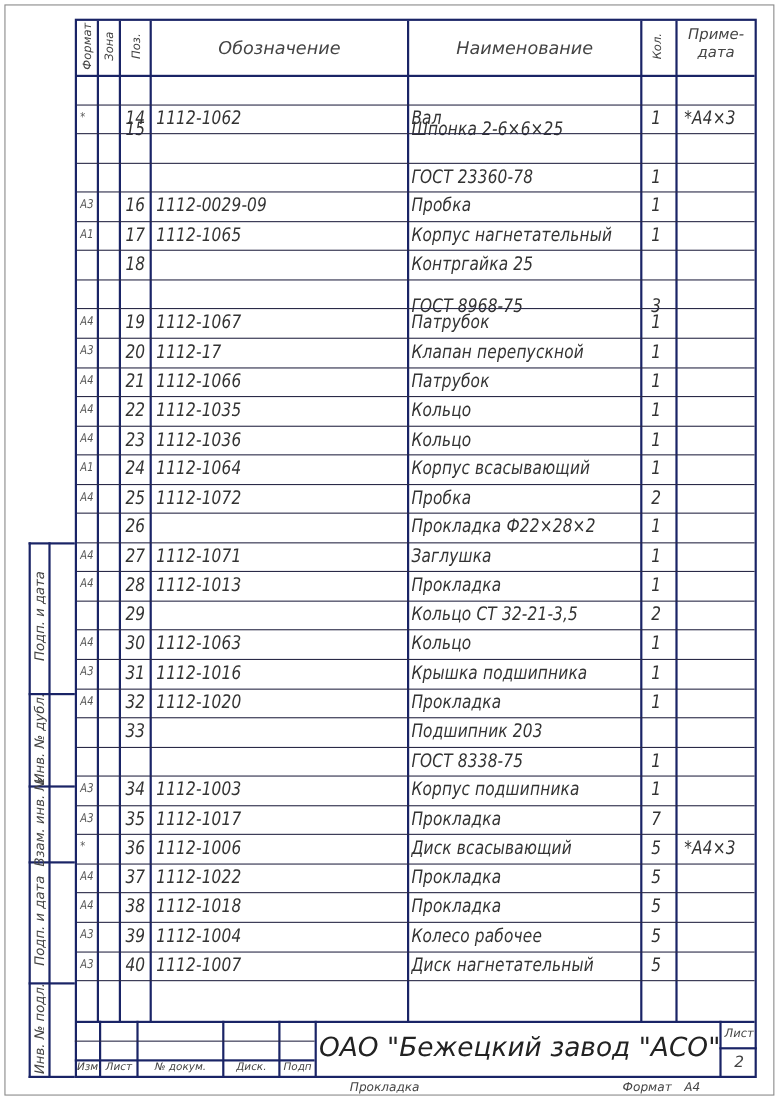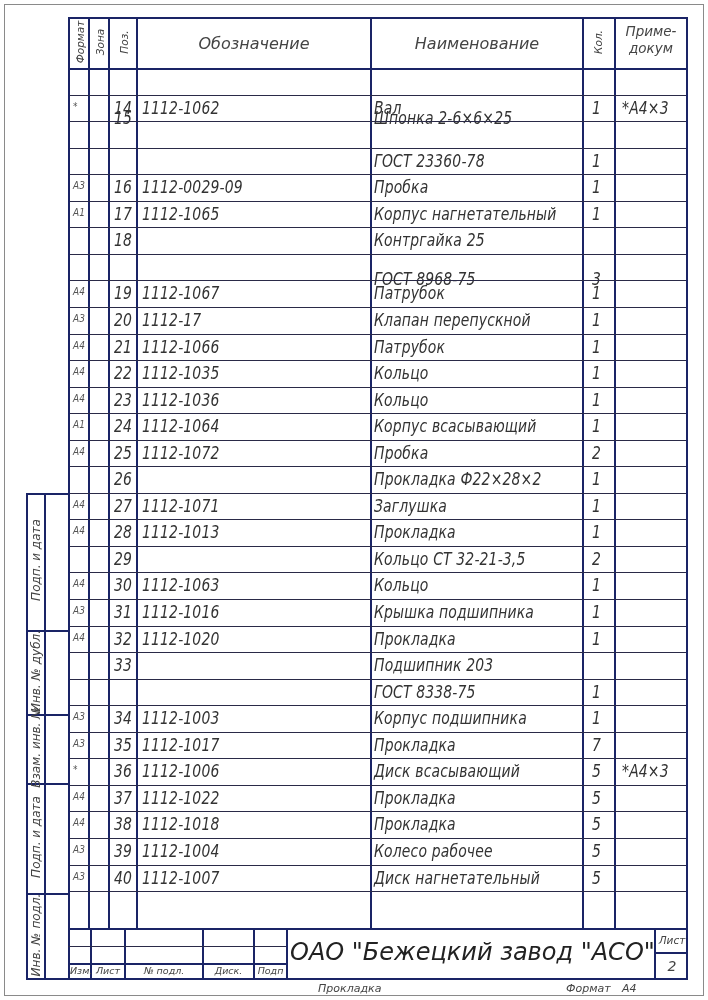--- a/index.html
+++ b/index.html
@@ -41,21 +41,21 @@
   <div class="vl" style="left:544px; height:911px;"></div>
 
   <div class="vert" style="left:-14px; top:17px; width:48px; font-size:10.5px;">Формат</div>
   <div class="vert" style="left:6px; top:17px; width:48px; font-size:10.5px;">Зона</div>
   <div class="vert" style="left:30px; top:17px; width:48px; font-size:10.5px;">Поз.</div>
   <div class="hdr" style="left:68px; top:15px; width:232px; font-size:16px;">Обозначение</div>
   <div class="hdr" style="left:302px; top:15px; width:210px; font-size:16px;">Наименование</div>
   <div class="vert" style="left:510px; top:17px; width:36px; font-size:10.5px;">Кол.</div>
   <div class="hdr" style="left:546px; top:4px; width:70px; font-size:13.5px; line-height:17px;">
     <div>Приме-</div>
-    <div>докум</div>
+    <div>дата</div>
   </div>
 
   <div id="rows">
       <div class="cell-row" style="top: 49px;">
     <div class="txt fmt" style="left:3px; top:5px; width:14px;"></div>
     <div class="txt" style="left:22px; top:4px; font-size:14px;"></div>
     <div class="txt" style="left:44px; top:3px; font-size:17px;"></div>
     <div class="txt" style="left:72px; top:3px; font-size:17px;"></div>
     <div class="txt" style="left:304px; top:3px; font-size:17px;"></div>
     <div class="txt" style="left:522px; top:3px; font-size:17px;"></div>
@@ -384,21 +384,21 @@
   <div class="vl" style="left:253px; top:928px; height:52px;"></div>
   <div class="vl" style="left:286px; top:928px; height:52px;"></div>
   <div class="vl" style="left:654px; top:928px; height:52px;"></div>
 
   <div style="position:absolute; left:68px; top:946px; width:218px; border-top:1px solid #2a2a48;"></div>
   <div style="position:absolute; left:68px; top:963px; width:218px; border-top:2px solid #1a2466;"></div>
   <div style="position:absolute; left:654px; top:952px; width:34px; border-top:2px solid #1a2466;"></div>
 
   <div class="hdr" style="left:70px; top:965px; width:20px; font-size:9.5px;">Изм.</div>
   <div class="hdr" style="left:92px; top:965px; width:32px; font-size:9.5px;">Лист</div>
-  <div class="hdr" style="left:126px; top:965px; width:76px; font-size:9.5px;">№ подл.</div>
+  <div class="hdr" style="left:126px; top:965px; width:76px; font-size:9.5px;">№ докум.</div>
   <div class="hdr" style="left:204px; top:965px; width:49px; font-size:9.5px;">Диск.</div>
   <div class="hdr" style="left:255px; top:965px; width:31px; font-size:9.5px;">Подп</div>
 
   <div class="hdr" style="left:290px; top:938px; width:362px; font-size:24px; color:#222;">ОАО "Бежецкий завод "АСО"</div>
   <div class="hdr" style="left:656px; top:934px; width:32px; font-size:10.5px;">Лист</div>
   <div class="hdr" style="left:656px; top:958px; width:32px; font-size:14px;">2</div>
 </div>
 
 <div>
   <div class="side" style="top:493px; height:487px;"></div>

